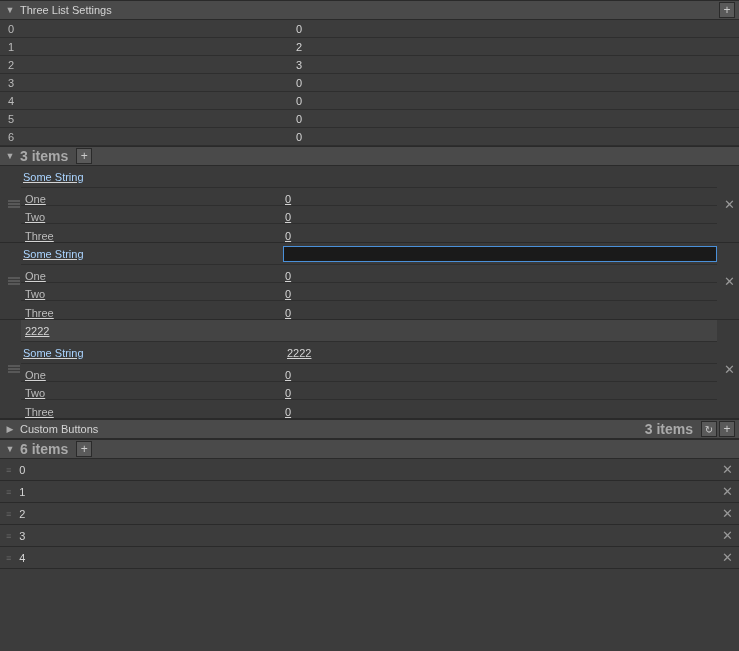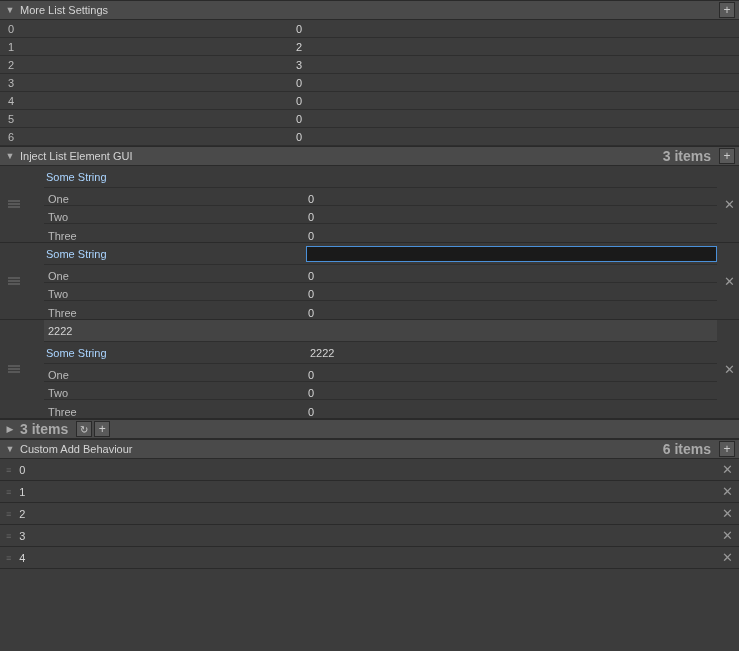--- a/index.html
+++ b/index.html
@@ -79,22 +79,23 @@
     
     .inject-item {
       background: #3a3a3a;
       border-bottom: 1px solid #2a2a2a;
       position: relative;
     }
 
     .inject-item-inner {
       display: flex;
       flex-direction: column;
-      margin-left: 44px;
+      margin-left: 21px;
       margin-right: 22px;
+      text-decoration: underline;
     }
 
     .drag-handle {
       position: absolute;
       left: 8px;
       top: 50%;
       transform: translateY(-50%);
       color: #666;
       font-size: 9px;
       display: flex;
@@ -231,21 +232,21 @@
     }
     .banner-row .banner-label {
       color: #d4d4d4;
     }
   </style>
 </head>
 <body>
 
 <div class="section-header">
   <span class="triangle">▼</span>
-  <span class="title">More List Settings</span>
+  <span class="title">Three List Settings</span>
   <span class="add-btn">+</span>
 </div>
 <div class="more-settings">
 
   <div id="more-list-rows">
       <div class="ml-row">
         <span class="ml-key">0</span>
         <span class="ml-val">0</span>
       </div>
       <div class="ml-row">
@@ -270,21 +271,20 @@
       </div>
       <div class="ml-row">
         <span class="ml-key">6</span>
         <span class="ml-val">0</span>
       </div>
     </div>
 </div>
 
 <div class="section-header">
   <span class="triangle">▼</span>
-  <span class="title">Inject List Element GUI</span>
   <span class="count">3 items</span>
   <span class="add-btn">+</span>
 </div>
 <div class="inject-section" id="inject-list-body">
 <div class="inject-item">
       <div class="drag-handle">
         <span></span>
         <span></span>
         <span></span>
       </div>
@@ -360,28 +360,28 @@
         <div class="inject-row">
           <span class="row-key">Three</span>
           <span class="row-val">0</span>
         </div>
       </div>
     </div>
   </div>
 
 <div class="section-header">
   <span class="triangle">▶</span>
+  <span class="title">Custom Buttons</span>
   <span class="count">3 items</span>
   <span class="refresh-btn">↻</span>
   <span class="add-btn">+</span>
 </div>
 
 <div class="section-header">
   <span class="triangle">▼</span>
-  <span class="title">Custom Add Behaviour</span>
   <span class="count">6 items</span>
   <span class="add-btn">+</span>
 </div>
 <div class="custom-add-section" id="custom-add-body">
 <div class="cus-row">
     <span class="drag-dots">≡</span>
     <span class="row-label">0</span>
     <span class="close-x">✕</span>
   </div>
     <div class="cus-row">

